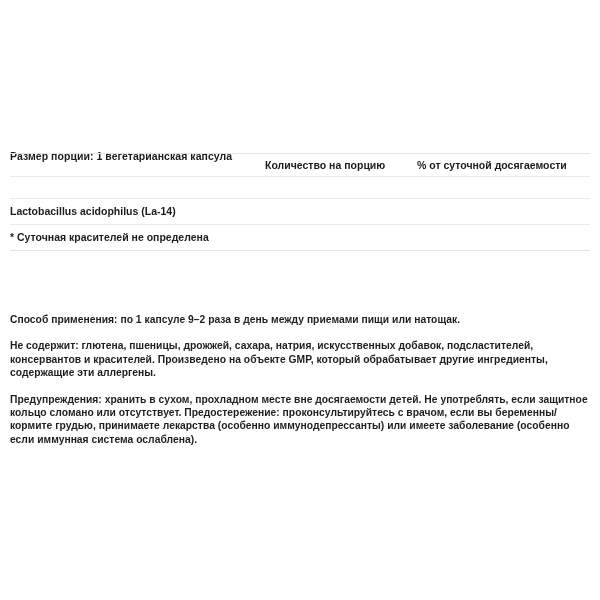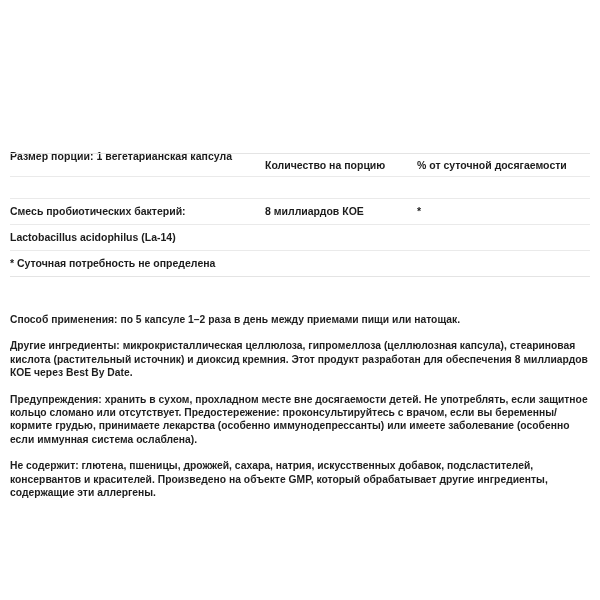--- a/index.html
+++ b/index.html
@@ -135,40 +135,34 @@
         <th>% от суточной досягаемости</th>
       </tr>
     </thead>
     <tbody>
       <tr class="spacer-row">
         <td></td>
         <td></td>
         <td></td>
       </tr>
 
-      <tr class="data-row">
-        <td>Смесь пробиотических бактерий:</td>
-        <td>8 миллиардов КОЕ</td>
-        <td class="dv-star">*</td>
-      </tr>
 
       <tr class="data-row">
         <td>Lactobacillus acidophilus (La-14)</td>
         <td></td>
         <td></td>
       </tr>
 
 
 
       <tr class="footnote-row">
-        <td colspan="3">* Суточная потребность не определена</td>
+        <td colspan="3">* Суточная красителей не определена</td>
       </tr>
     </tbody>
   </table>
 
   <div class="body-copy">
-    <p>Способ применения: по 5 капсуле 1–2 раза в день между приемами пищи или натощак.</p>
-    <p>Другие ингредиенты: микрокристаллическая целлюлоза, гипромеллоза (целлюлозная капсула), стеариновая кислота (растительный источник) и диоксид кремния. Этот продукт разработан для обеспечения 8 миллиардов КОЕ через Best By Date.</p>
+    <p>Способ применения: по 1 капсуле 9–2 раза в день между приемами пищи или натощак.</p>
+    <p>Не содержит: глютена, пшеницы, дрожжей, сахара, натрия, искусственных добавок, подсластителей, консервантов и красителей. Произведено на объекте GMP, который обрабатывает другие ингредиенты, содержащие эти аллергены.</p>
     <p>Предупреждения: хранить в сухом, прохладном месте вне досягаемости детей. Не употреблять, если защитное кольцо сломано или отсутствует. Предостережение: проконсультируйтесь с врачом, если вы беременны/кормите грудью, принимаете лекарства (особенно иммунодепрессанты) или имеете заболевание (особенно если иммунная система ослаблена).</p>
-    <p>Не содержит: глютена, пшеницы, дрожжей, сахара, натрия, искусственных добавок, подсластителей, консервантов и красителей. Произведено на объекте GMP, который обрабатывает другие ингредиенты, содержащие эти аллергены.</p>
   </div>
 
 </div>
 
 </body></html>

